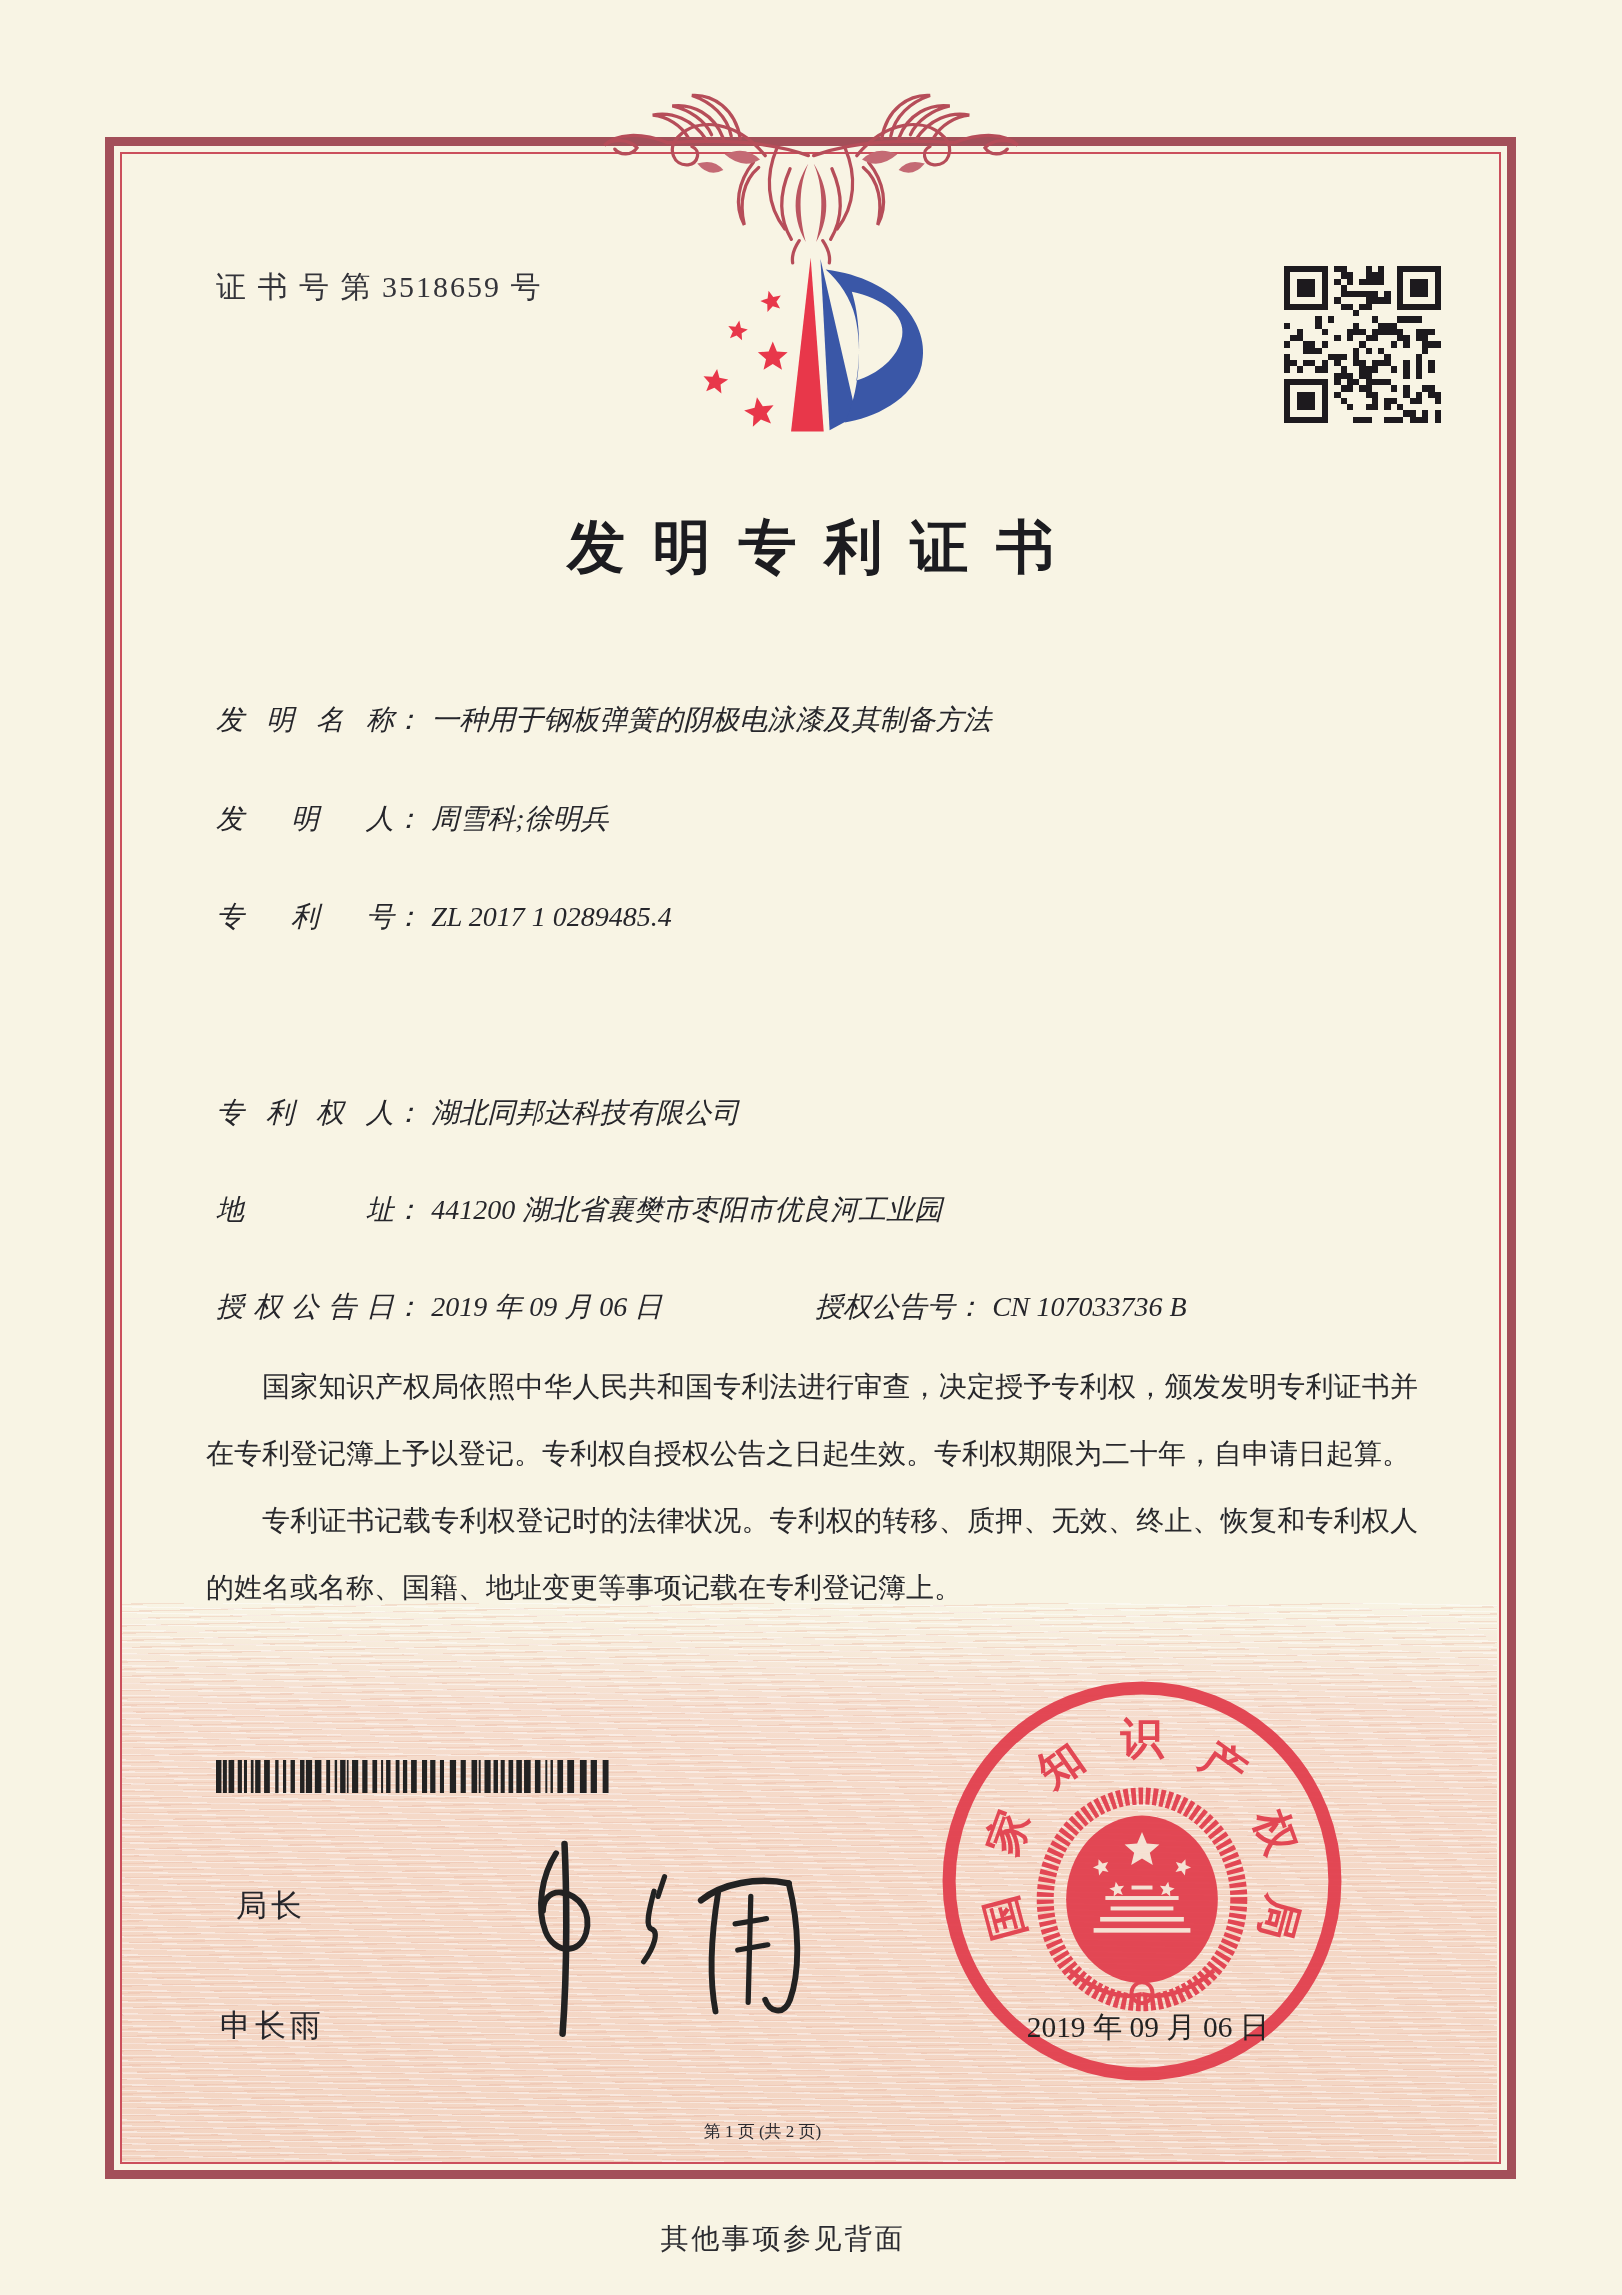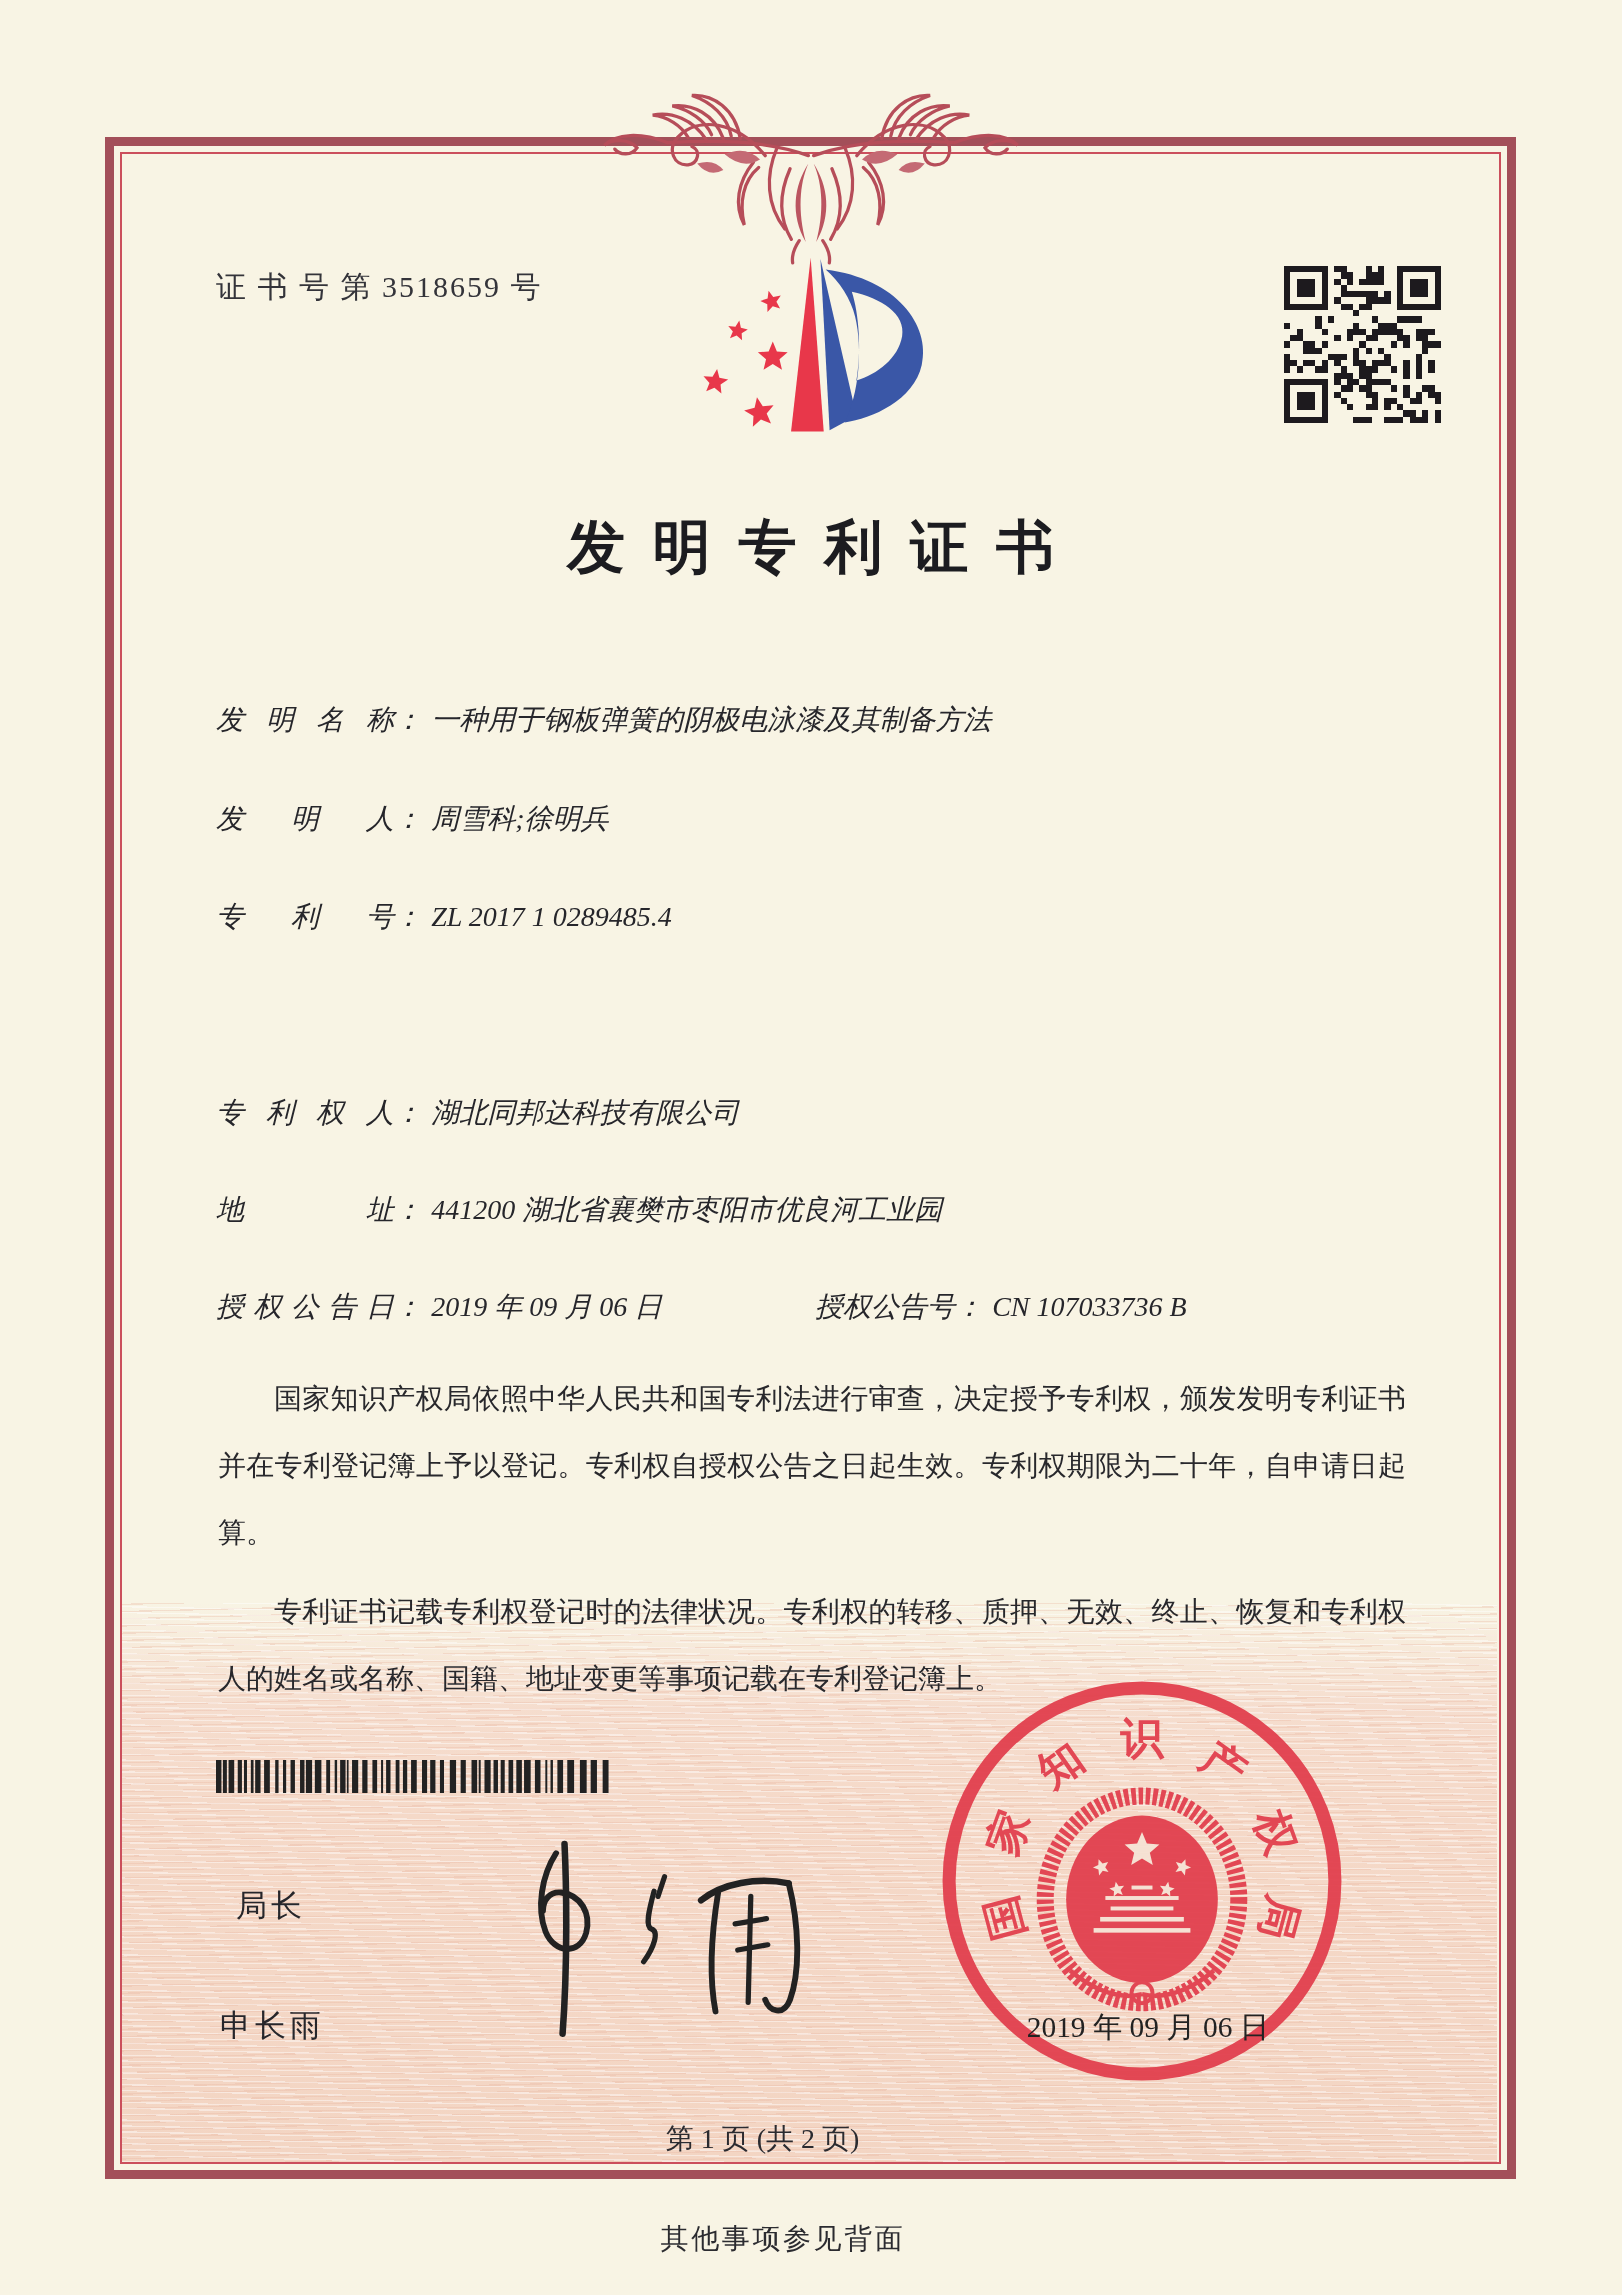--- a/index.html
+++ b/index.html
@@ -45,34 +45,34 @@
   .frow{position:absolute;left:216px;font-size:28px;color:#26262b;white-space:nowrap;font-style:italic;}
   .flabel{display:inline-block;width:178px;text-align:justify;text-align-last:justify;vertical-align:top;}
   .flabel.auto{width:auto;}
   .fcolon{display:inline-block;}
   .fvalue{margin-left:9.2px;}
   
   .body-text{
     position:absolute;left:206px;top:1353px;width:1212px;
     font-size:28px;line-height:67px;text-align:justify;color:#28282c;
   }
-  .body-text p{margin:12px;text-indent:2em;}
+  .body-text p{margin:0;text-indent:2em;}
   
   .barcode{position:absolute;left:216px;top:1760px;width:393px;height:33px;}
   .director-label{position:absolute;left:236px;top:1885px;font-size:31px;letter-spacing:3.9px;}
   .director-name{position:absolute;left:220px;top:1958px;font-size:31px;letter-spacing:3.9px;margin-top:47px;}
   .signature{position:absolute;left:458px;top:1840px;}
   .seal{position:absolute;left:936px;top:1675px;opacity:.95;}
   .seal-date{
     position:absolute;left:965px;top:2008px;width:366px;text-align:center;
     font-size:29.4px;color:#222;white-space:nowrap;
   }
   .page-note{
     position:absolute;left:0;top:2120px;width:1525px;text-align:center;
-    font-size:28px;color:#2b2b30;
+    font-size:17px;color:#2b2b30;
   }
   .back-note{
     position:absolute;left:0;top:2220px;width:1518px;text-align:center;
     font-size:28px;color:#2b2b30;letter-spacing:2.6px;padding-left:24px;
   }
   .ornament{position:absolute;left:569px;top:77px;}
 </style>
 </head>
 <body>
 

